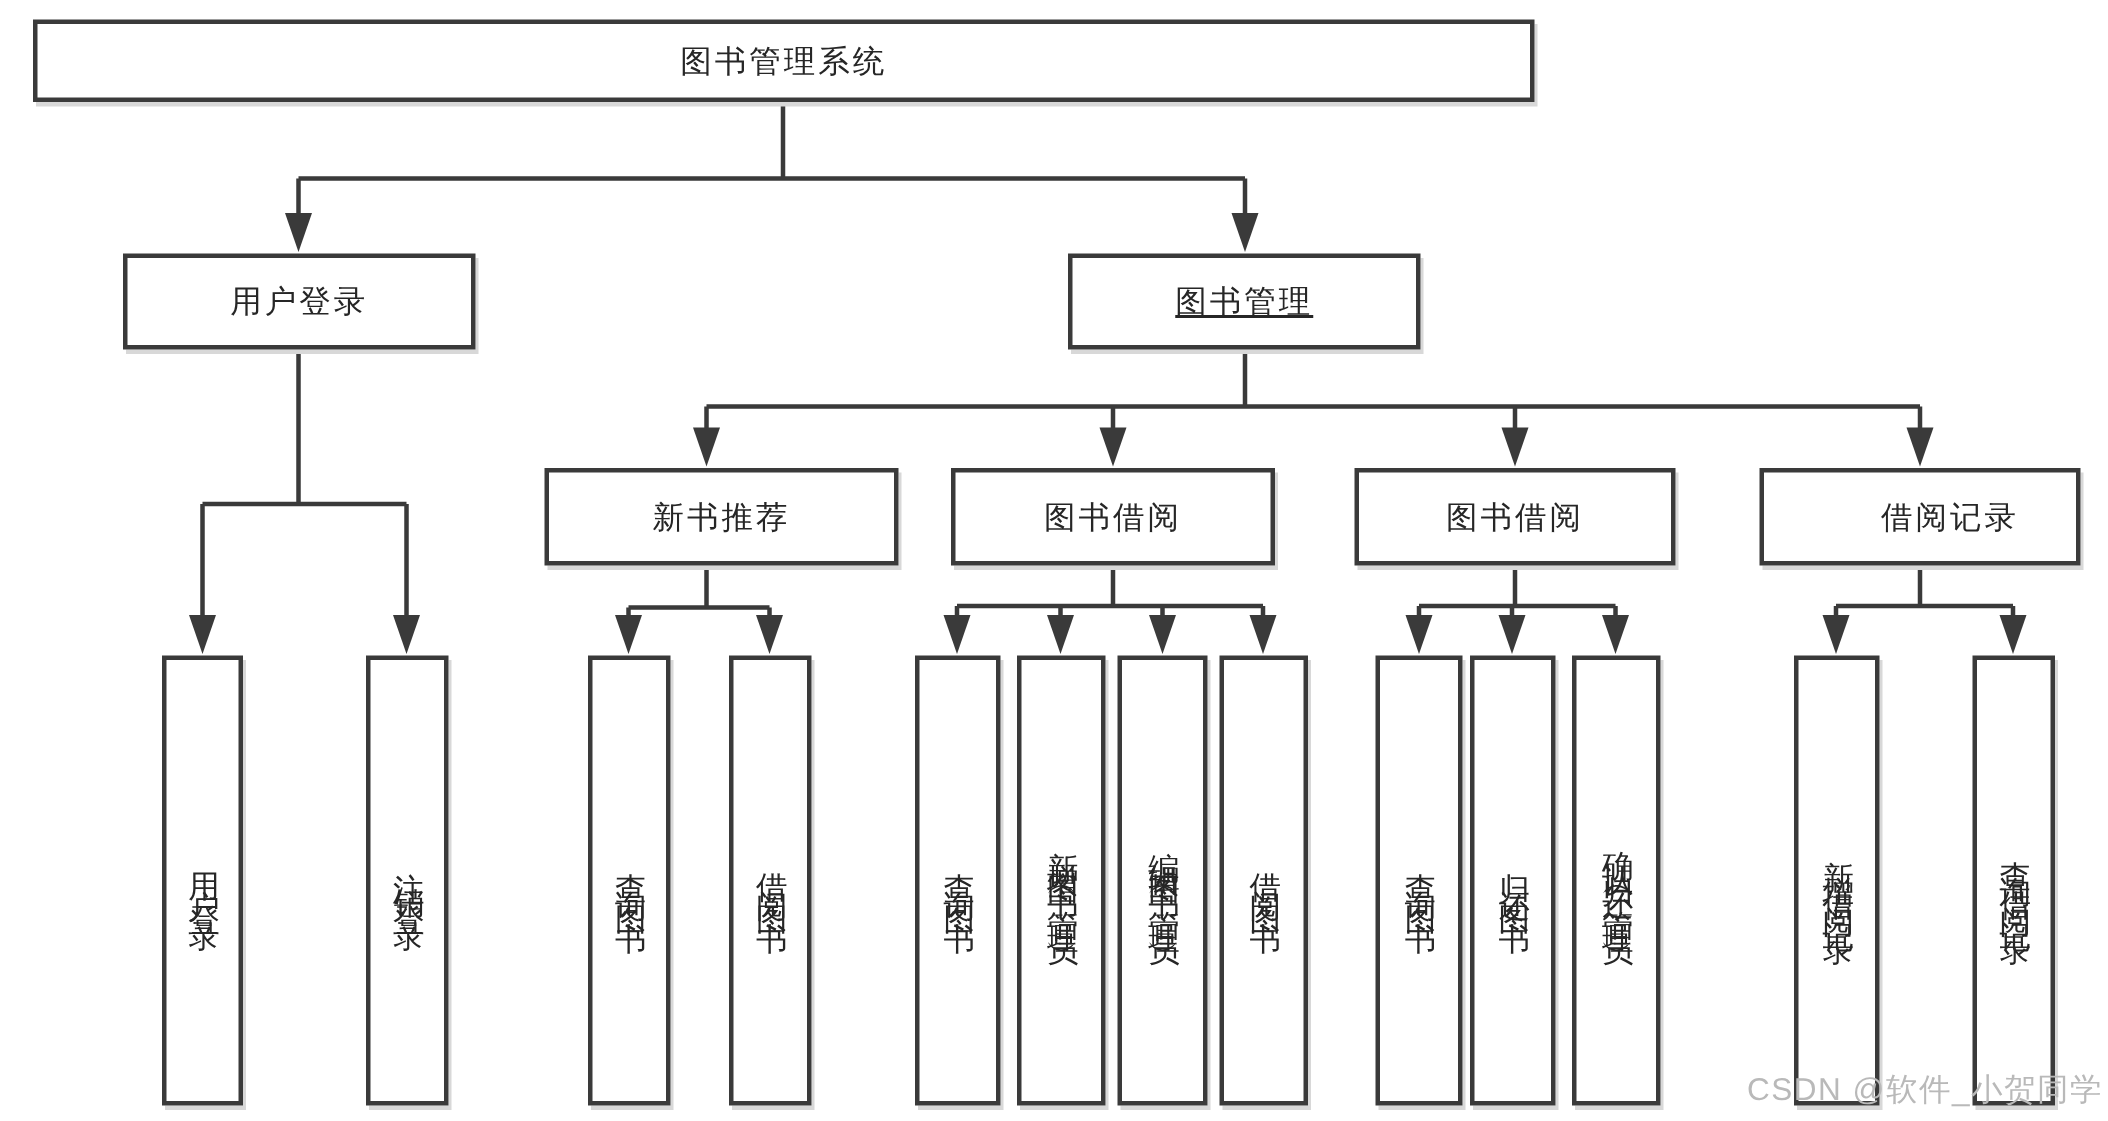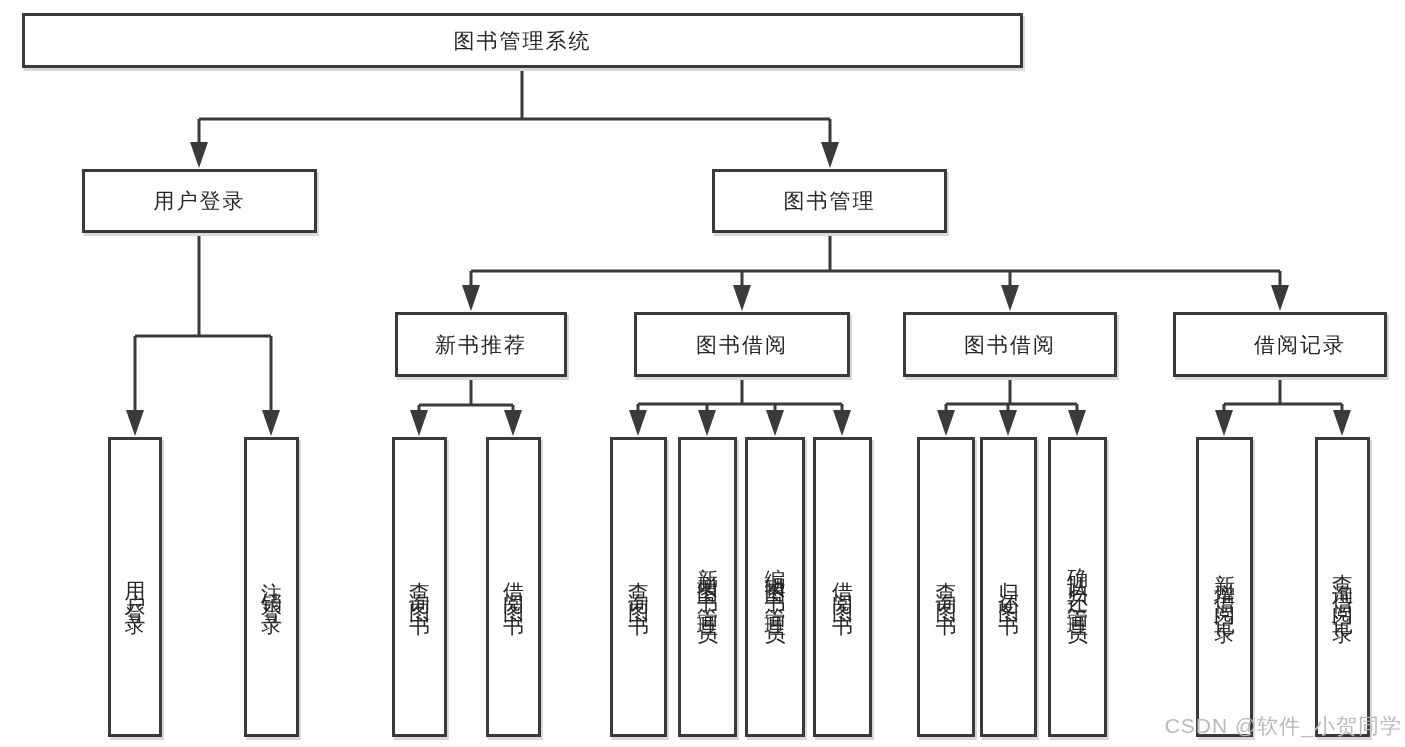--- a/index.html
+++ b/index.html
@@ -102,25 +102,25 @@
     </g>
   </svg>
 
   <div class="node h" style="left:22px; top:13px; width:1001px; height:55px;">
     <span class="lbl">图书管理系统</span>
   </div>
 
   <div class="node h" style="left:82px; top:169px; width:235px; height:64px;">
     <span class="lbl">用户登录</span>
   </div>
-  <div class="node h" style="left:712px; top:169px; width:235px; height:64px;">
+  <div class="node h" style="left:712px; top:169px; width:235px; height:64px;text-decoration:underline;">
     <span class="lbl">图书管理</span>
   </div>
 
-  <div class="node h" style="left:363px; top:312px; width:172px; height:65px;margin-left:32px;">
+  <div class="node h" style="left:363px; top:312px; width:236px; height:65px;">
     <span class="lbl">新书推荐</span>
   </div>
   <div class="node h" style="left:634px; top:312px; width:216px; height:65px;">
     <span class="lbl">图书借阅</span>
   </div>
   <div class="node h" style="left:903px; top:312px; width:214px; height:65px;">
     <span class="lbl">图书借阅</span>
   </div>
   <div class="node h" style="left:1173px; top:312px; width:214px; height:65px;padding-left:40px;">
     <span class="lbl">借阅记录</span>

